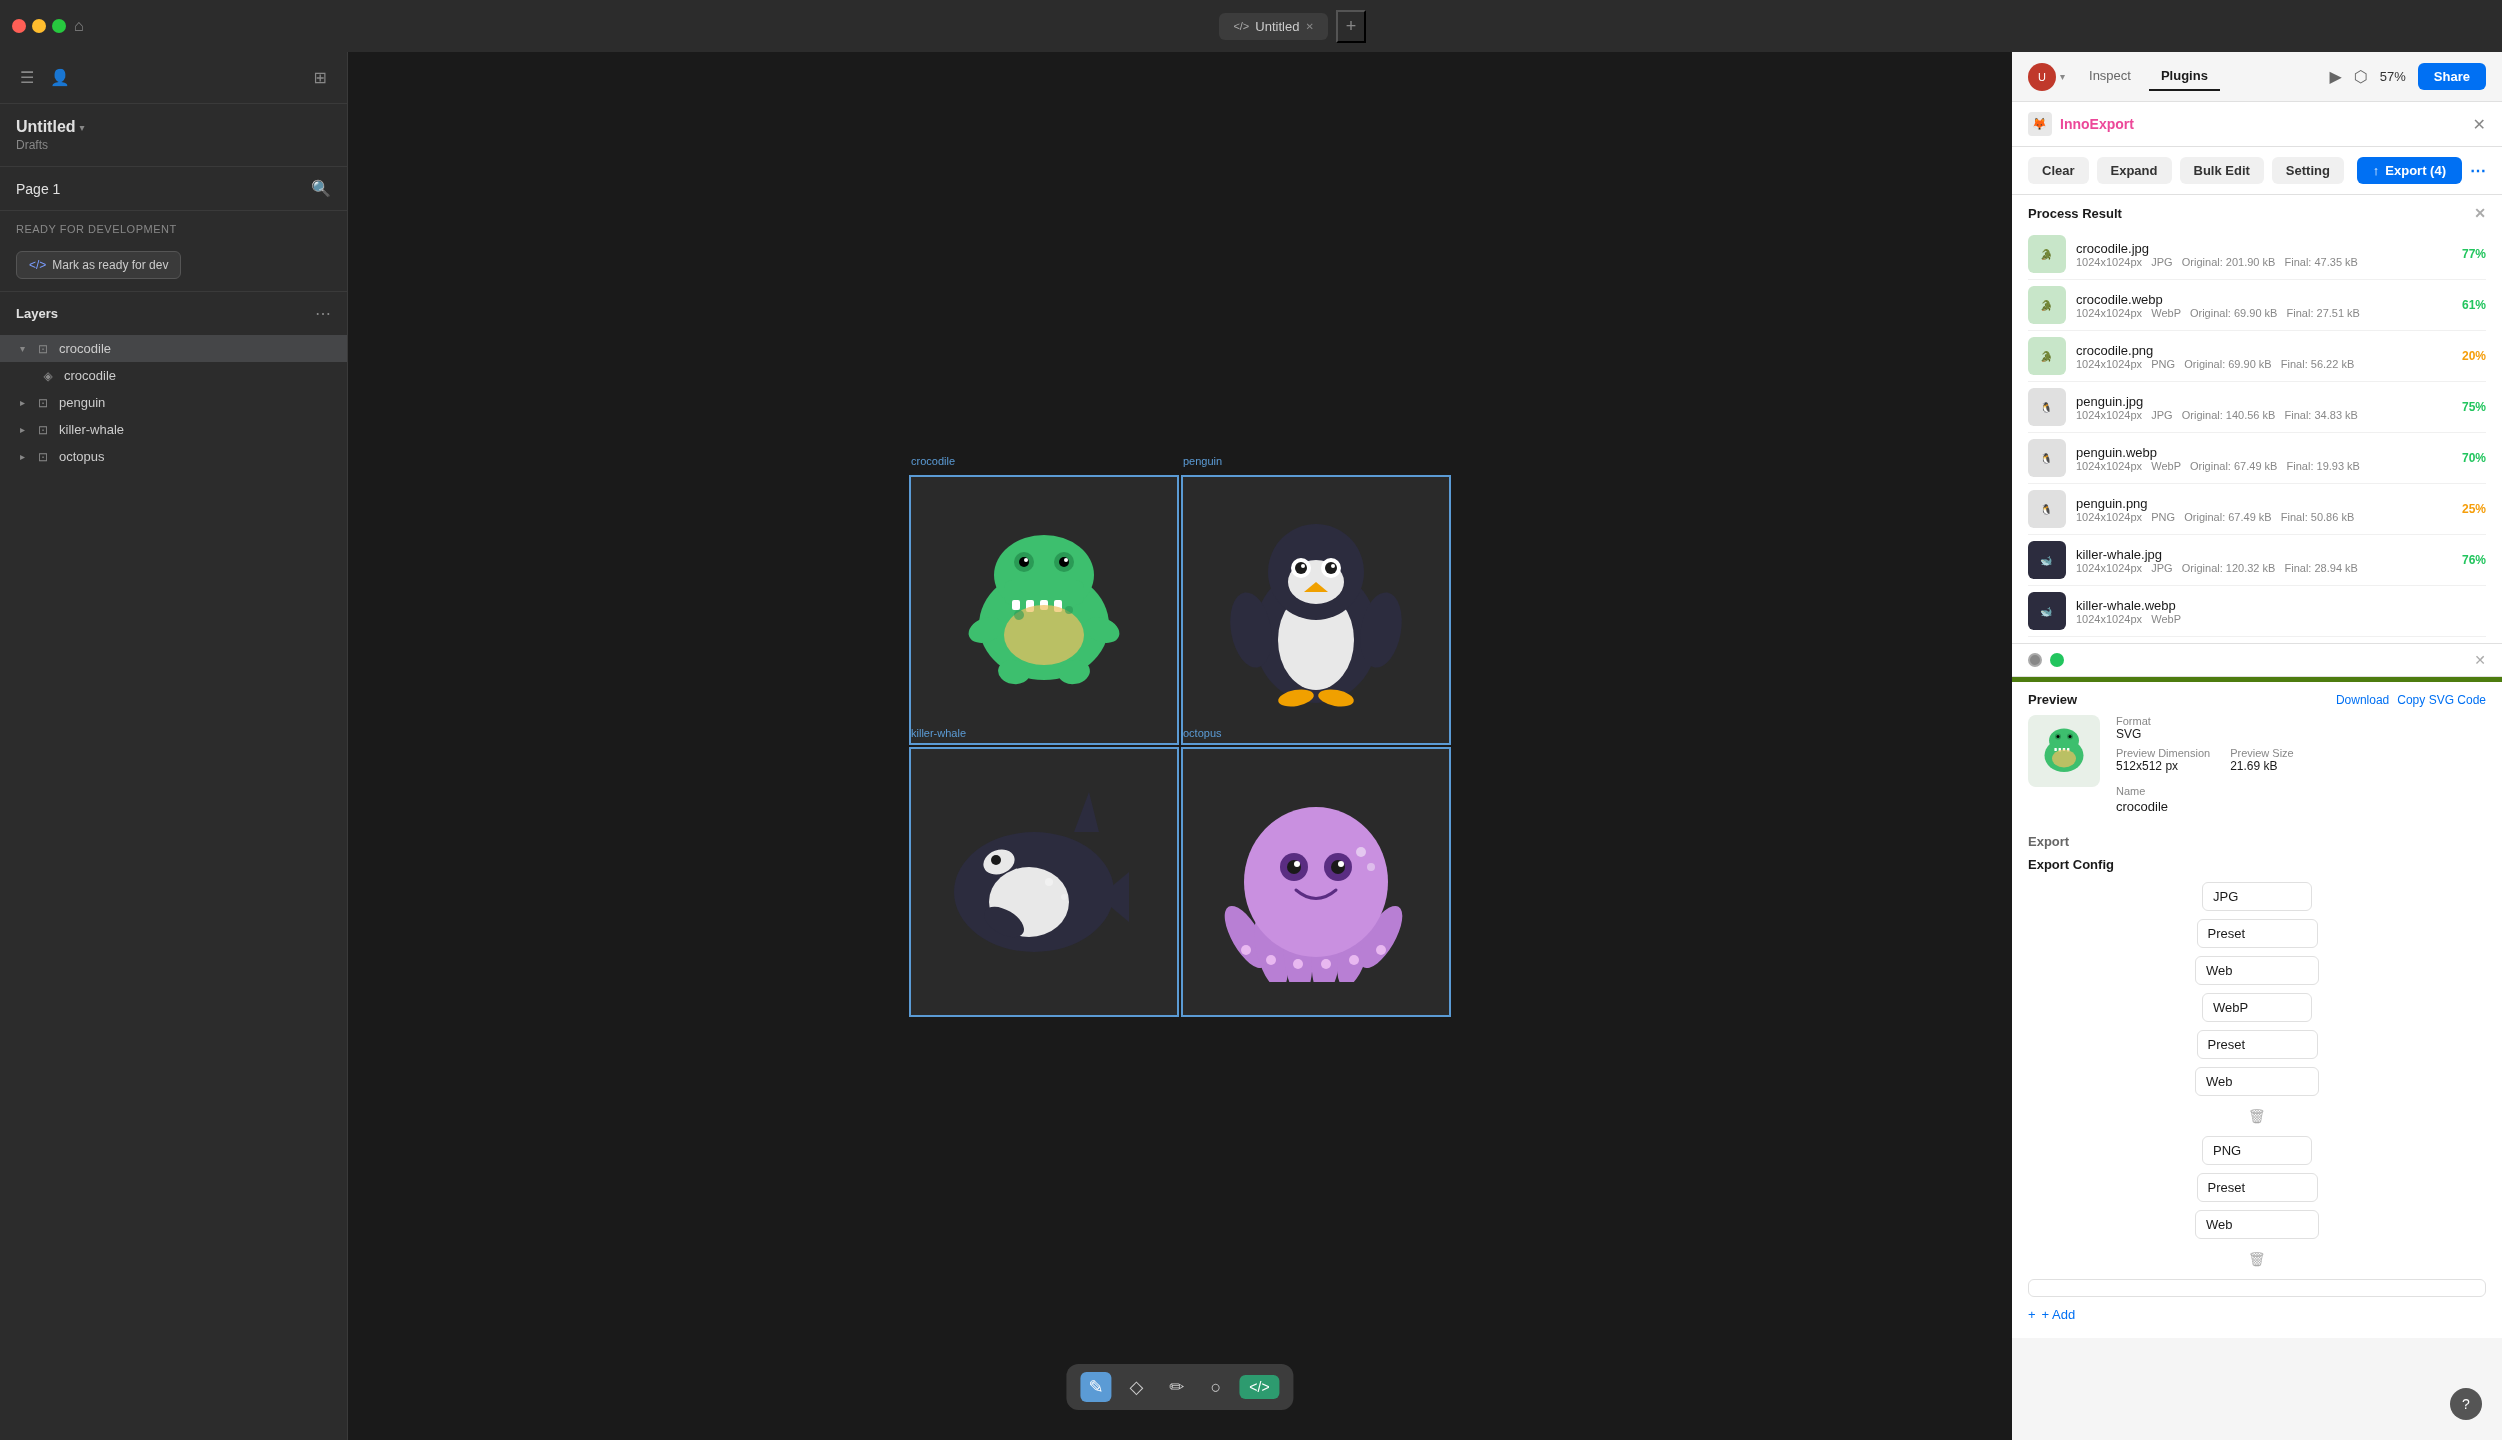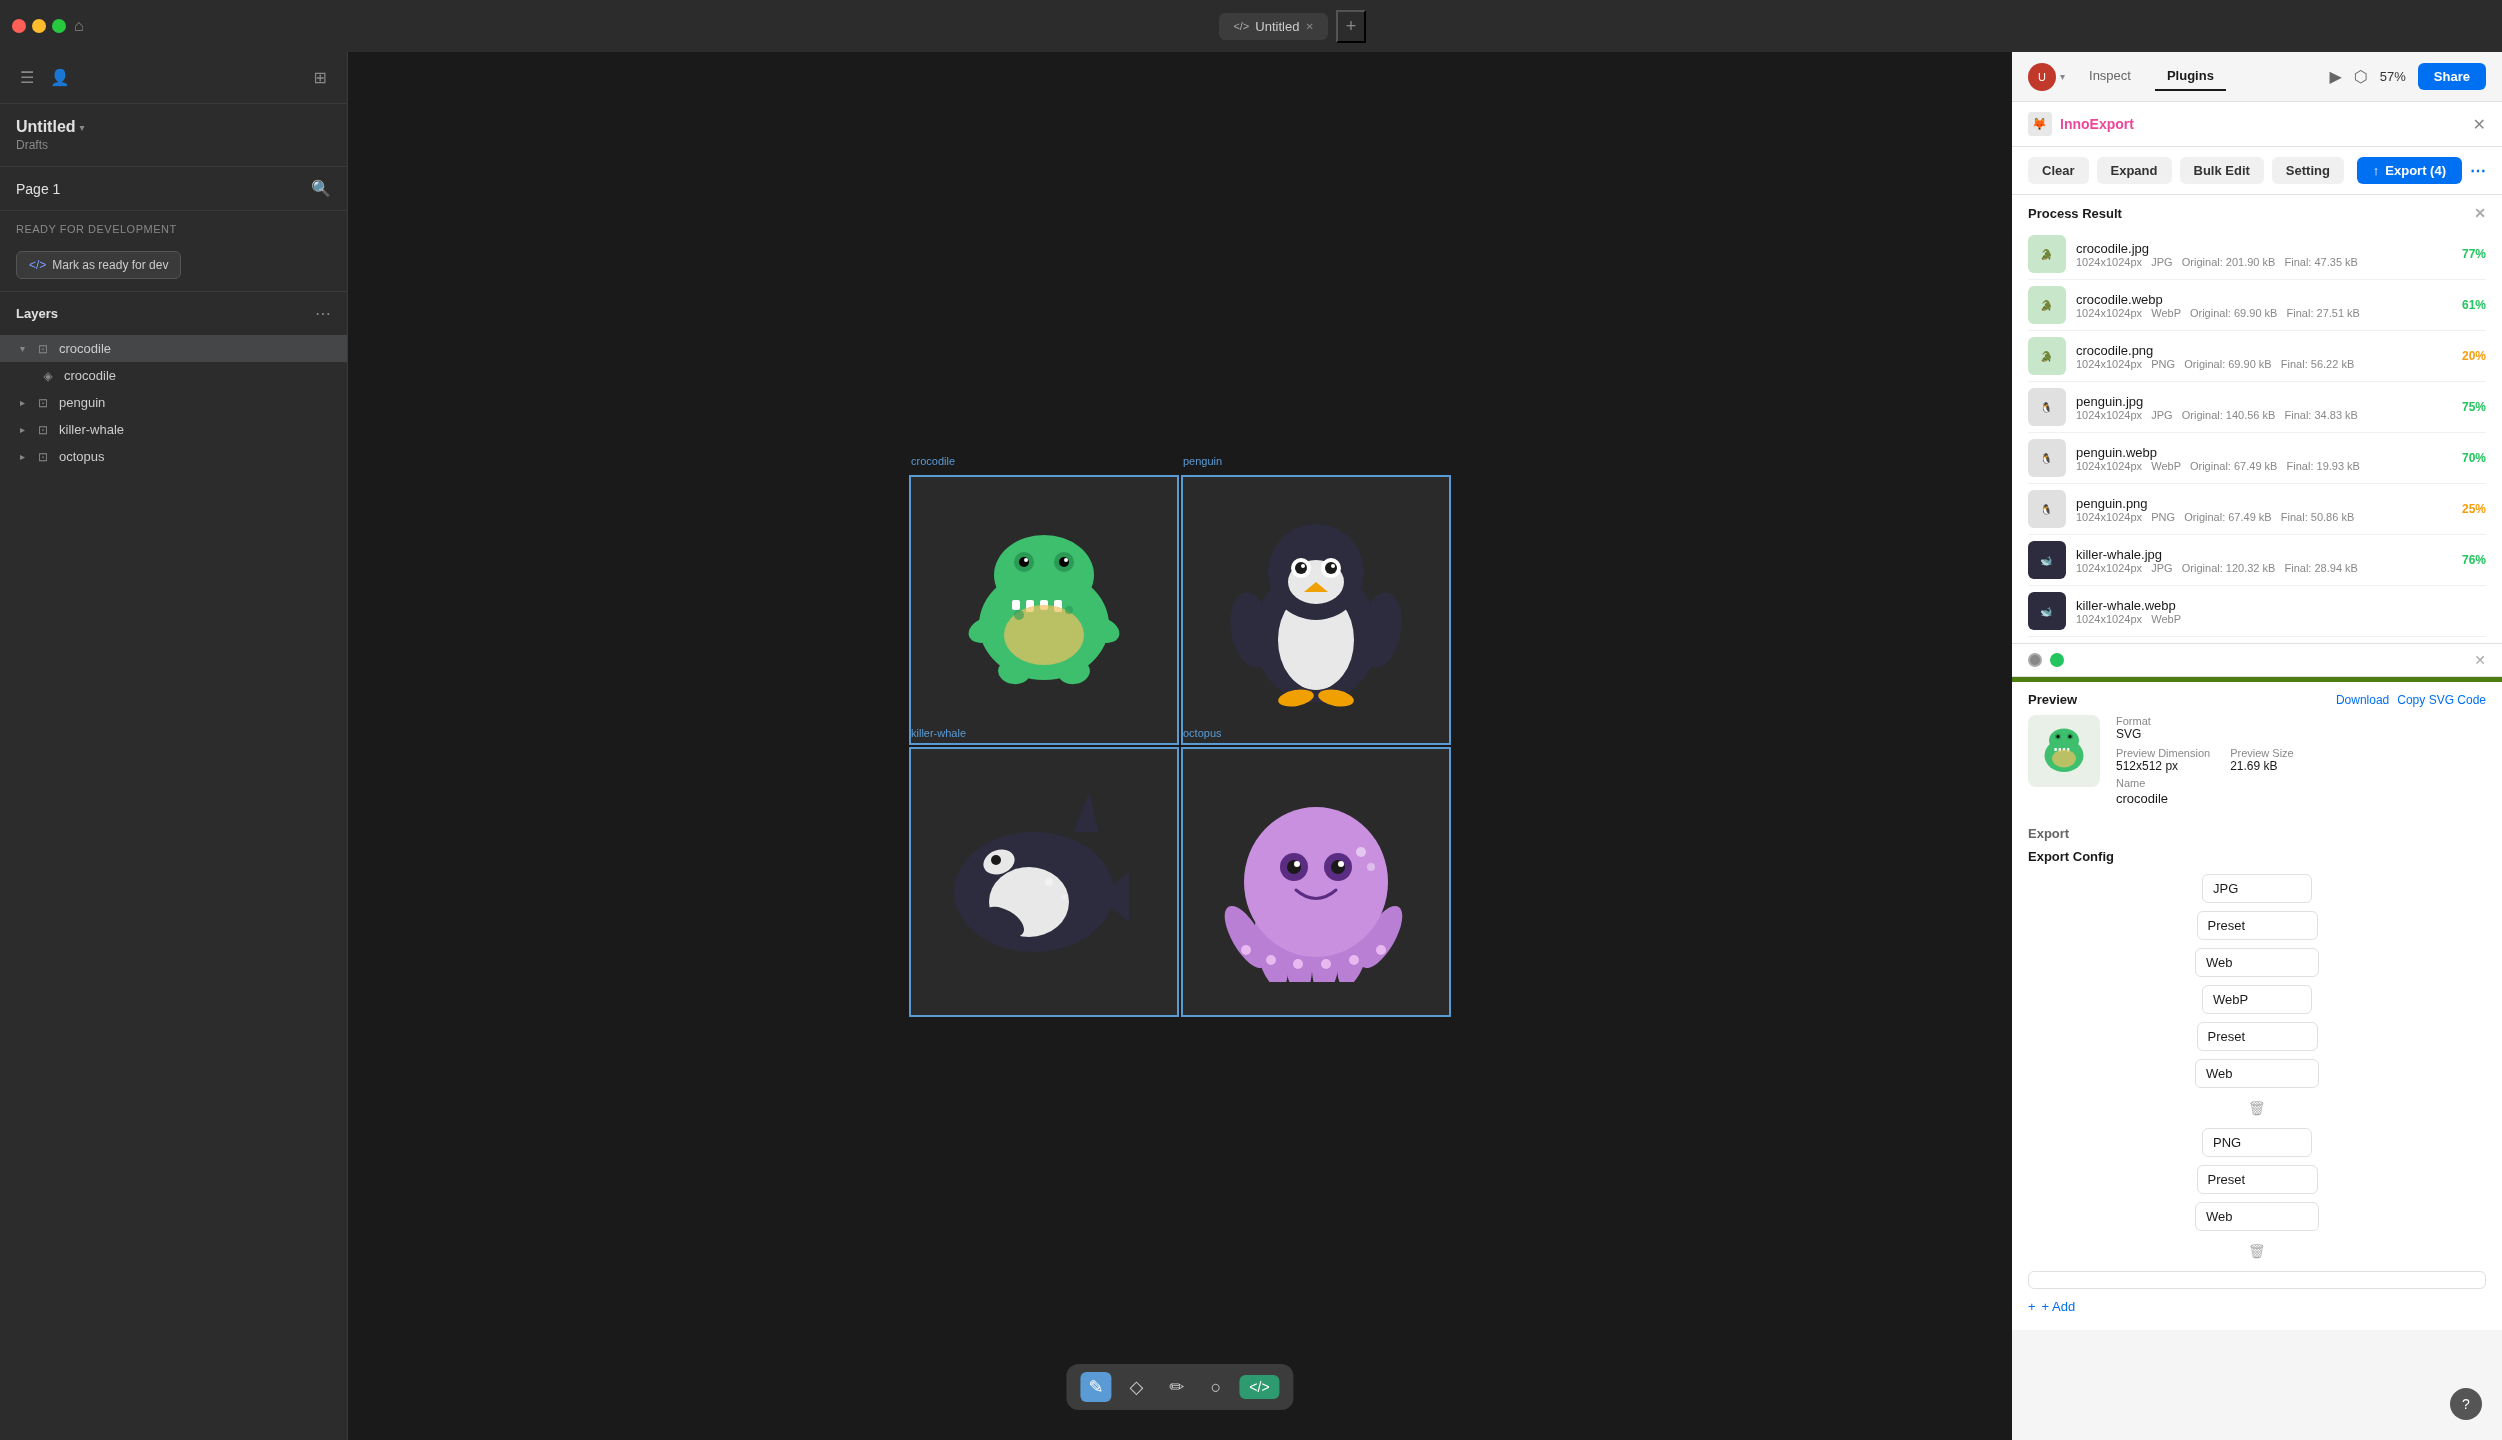--- a/index.html
+++ b/index.html
@@ -112,21 +112,21 @@
       position: absolute; top: 52px; right: 0; width: 490px; bottom: 0;
       background: #f5f5f5; display: flex; flex-direction: column; overflow: hidden;
     }
     .right-header {
       padding: 10px 16px; background: #f5f5f5; border-bottom: 1px solid #e0e0e0;
       display: flex; align-items: center; justify-content: space-between;
     }
     .right-header-left { display: flex; align-items: center; gap: 12px; }
     .avatar-group { display: flex; align-items: center; gap: 4px; }
     .avatar { width: 28px; height: 28px; border-radius: 50%; background: #c0392b; color: white; font-size: 11px; display: flex; align-items: center; justify-content: center; }
-    .header-tabs { display: flex; gap: 12px; }
+    .header-tabs { display: flex; gap: 6px; }
     .header-tab { font-size: 13px; color: #666; padding: 6px 12px; cursor: pointer; border-bottom: 2px solid transparent; }
     .header-tab.active { color: #1a1a1a; border-bottom-color: #1a1a1a; font-weight: 600; }
     .zoom-display { font-size: 13px; color: #333; }
     .share-btn { background: #0070f3; color: white; border: none; border-radius: 6px; padding: 6px 16px; font-size: 13px; font-weight: 600; cursor: pointer; }
     .play-btn { color: #666; font-size: 16px; cursor: pointer; }
 
     
     .plugin-header {
       padding: 10px 16px; background: white; border-bottom: 1px solid #e0e0e0;
       display: flex; align-items: center; justify-content: space-between;
@@ -177,21 +177,21 @@
     }
     .preview-title { font-size: 13px; font-weight: 600; color: #1a1a1a; }
     .preview-body { display: flex; gap: 16px; }
     .preview-img { width: 72px; height: 72px; background: #e8f0e8; border-radius: 8px; display: flex; align-items: center; justify-content: center; font-size: 28px; }
     .preview-details { flex: 1; }
     .preview-format-row { display: flex; gap: 20px; margin-bottom: 6px; }
     .preview-label { font-size: 11px; color: #888; }
     .preview-value { font-size: 12px; color: #1a1a1a; font-weight: 500; }
     .preview-actions { display: flex; gap: 8px; }
     .preview-action-btn { font-size: 12px; color: #0070f3; cursor: pointer; font-weight: 500; }
-    .preview-name-field { margin-top: 4px; }
+    .preview-name-field { margin-top: 12px; }
     .preview-name-label { font-size: 11px; color: #888; margin-bottom: 2px; }
     .preview-name-value { font-size: 13px; color: #1a1a1a; }
 
     
     .export-config { background: white; padding: 10px 16px; }
     .export-config-title { font-size: 13px; font-weight: 600; color: #1a1a1a; margin-bottom: 10px; }
     .export-row { display: flex; align-items: center; gap: 8px; margin-bottom: 8px; flex-direction: column; }
     .export-select {
       border: 1px solid #e0e0e0; border-radius: 6px; padding: 6px 10px; font-size: 13px;
       background: white; color: #1a1a1a; cursor: pointer; appearance: none; -webkit-appearance: none;

